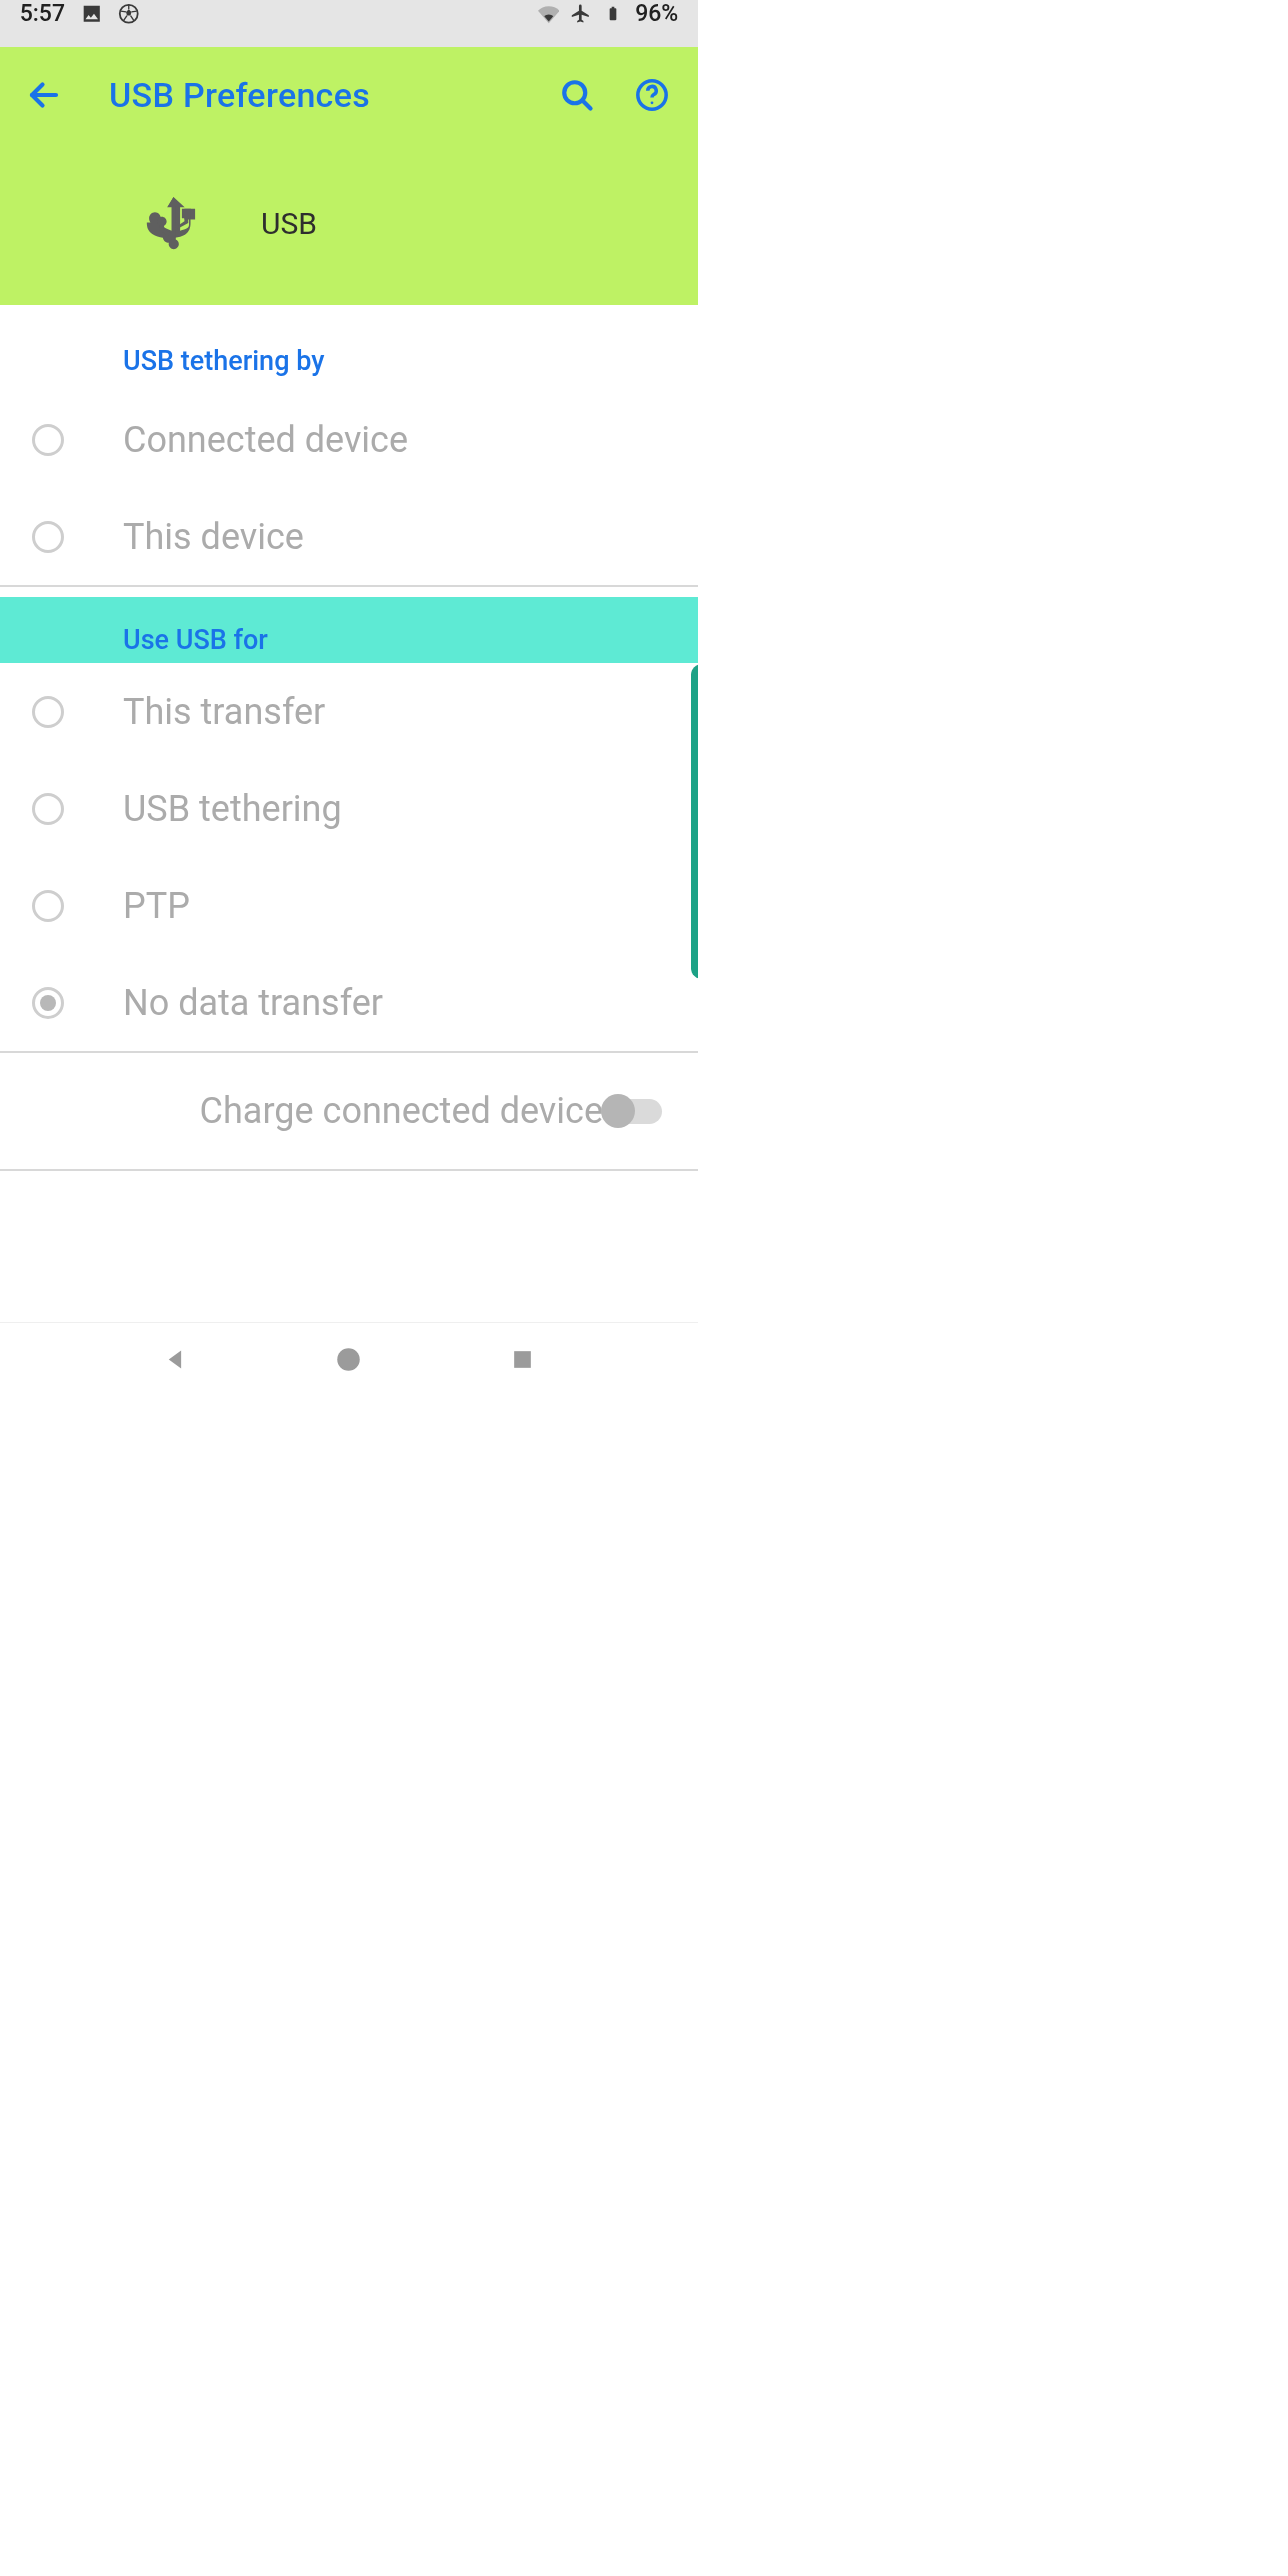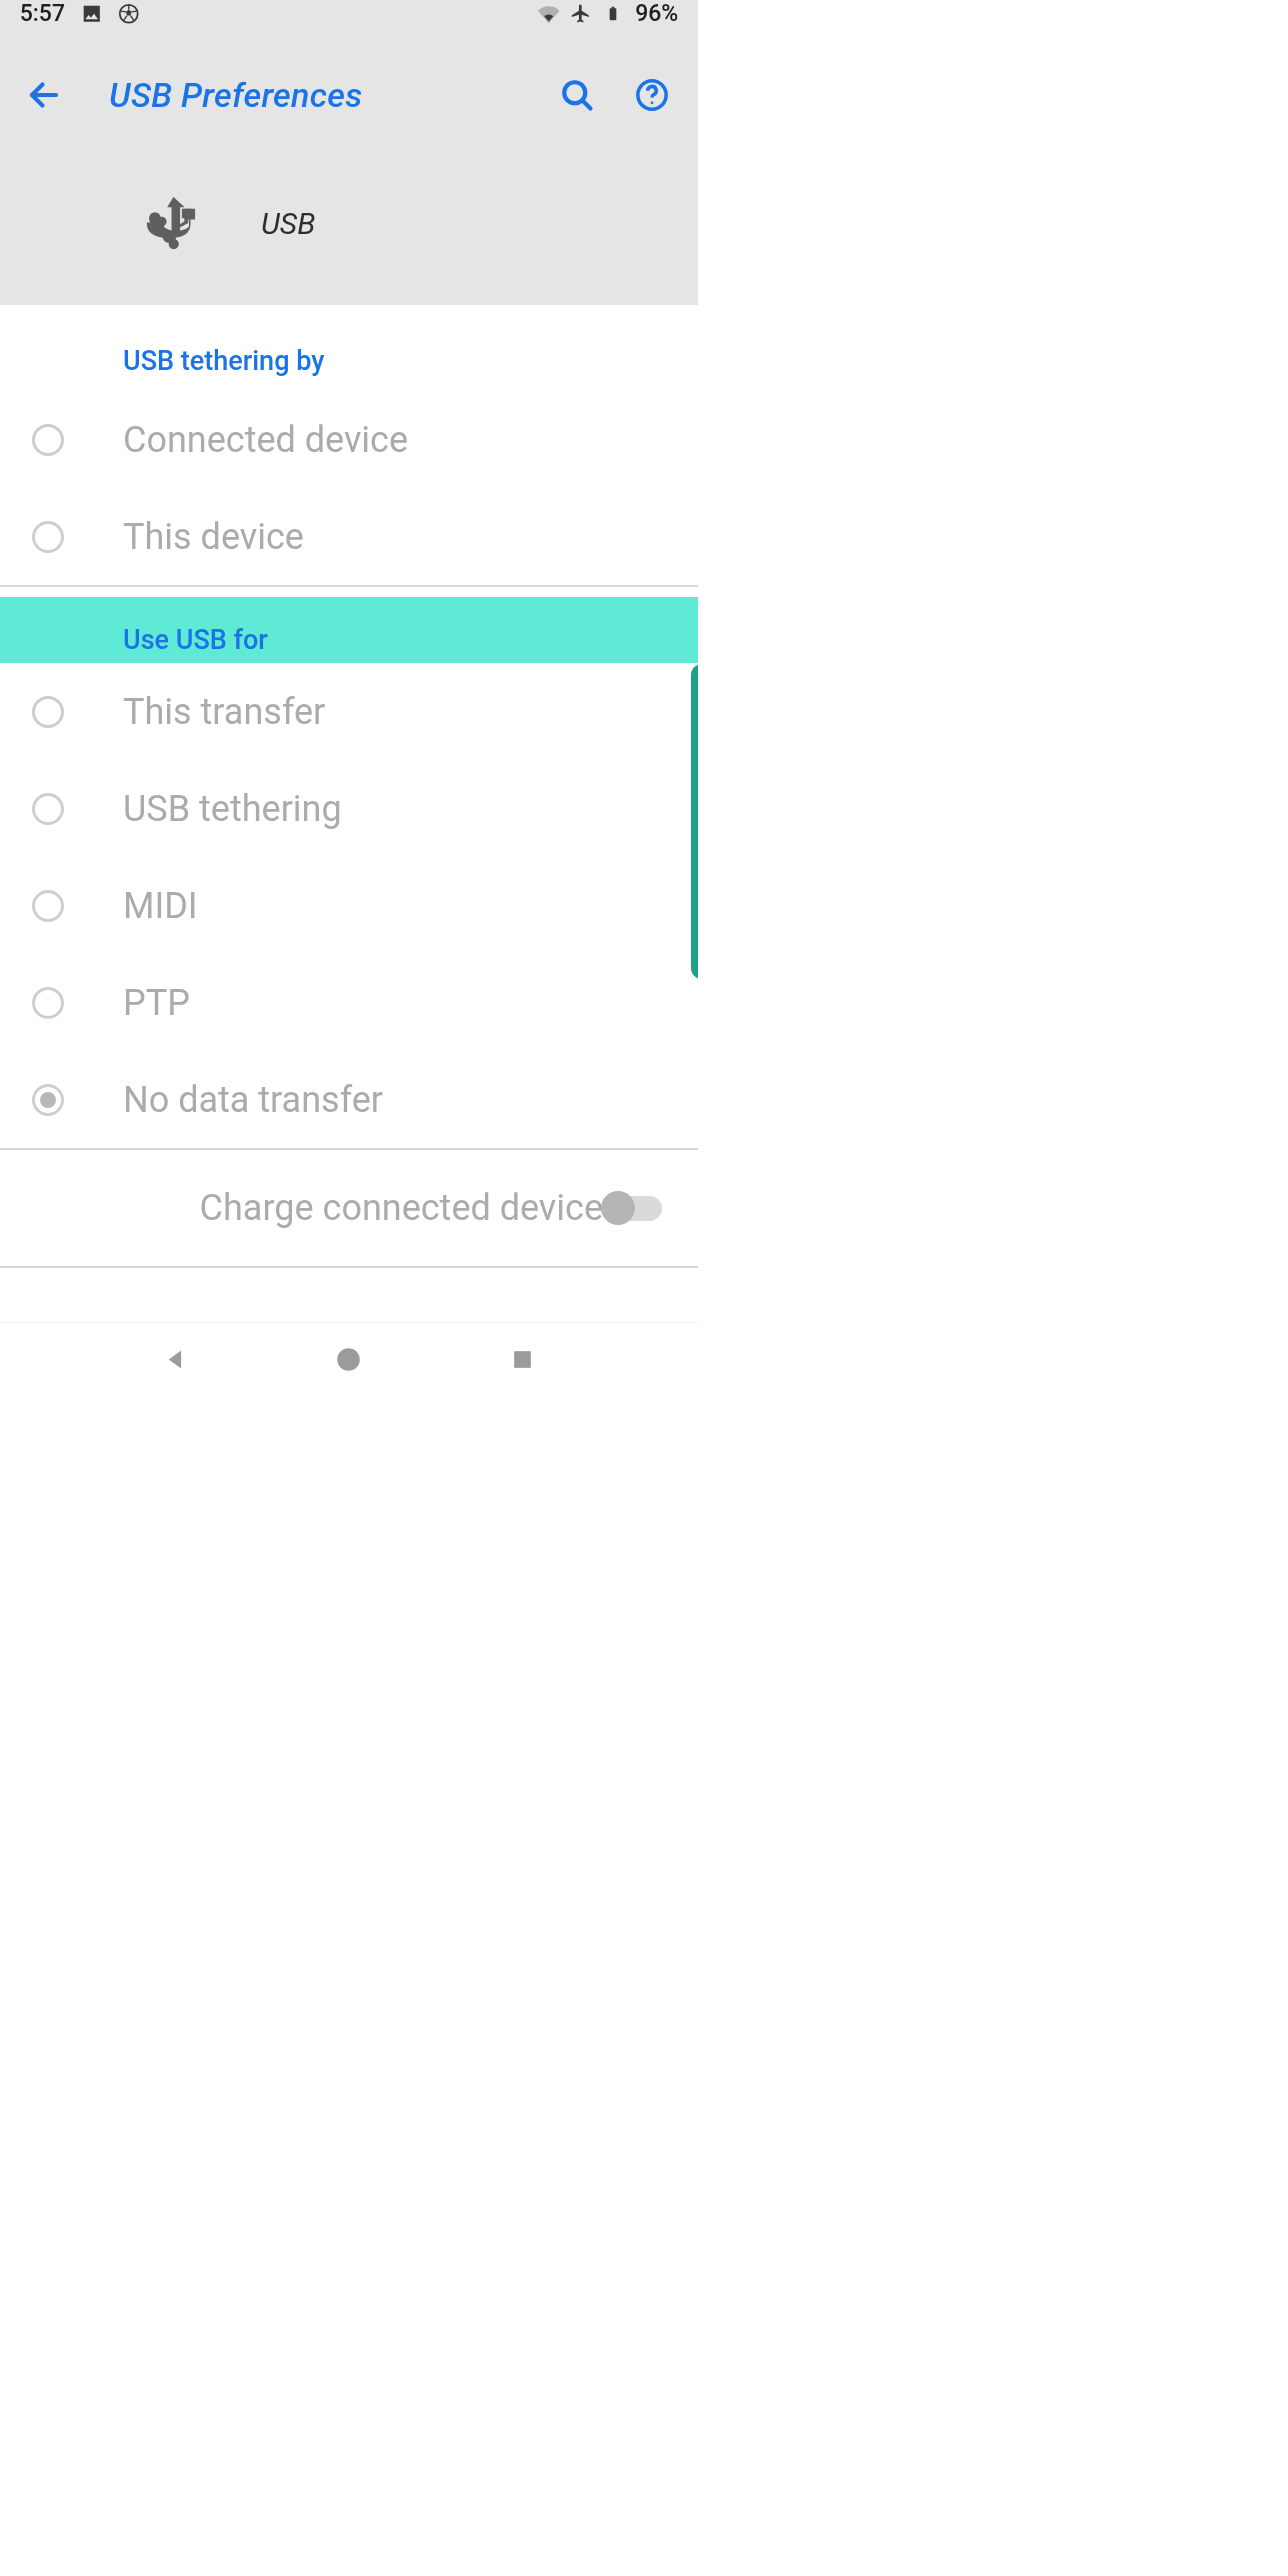--- a/index.html
+++ b/index.html
@@ -41,22 +41,21 @@
     }
     .status-icon-small {
       width: 21.5px;
       height: 21.5px;
       display: inline-flex;
       align-items: center;
       justify-content: center;
     }
     
     .hero-area {
-      background: #e5e5e5;
-      font-style: italic;
+      background: #bef264;
     }
     .app-bar {
       height: 95px;
       display: flex;
       align-items: center;
       padding: 0 16px;
     }
     .back-btn {
       width: 55px;
       height: 55px;
@@ -315,24 +314,20 @@
   <div class="list-item">
     <div class="radio"></div>
     <div class="list-label">This transfer</div>
   </div>
 
   <div class="list-item">
     <div class="radio"></div>
     <div class="list-label">USB tethering</div>
   </div>
 
-  <div class="list-item">
-    <div class="radio"></div>
-    <div class="list-label">MIDI</div>
-  </div>
 
   <div class="list-item">
     <div class="radio"></div>
     <div class="list-label">PTP</div>
   </div>
 
   <div class="list-item">
     <div class="radio selected"></div>
     <div class="list-label">No data transfer</div>
   </div>

